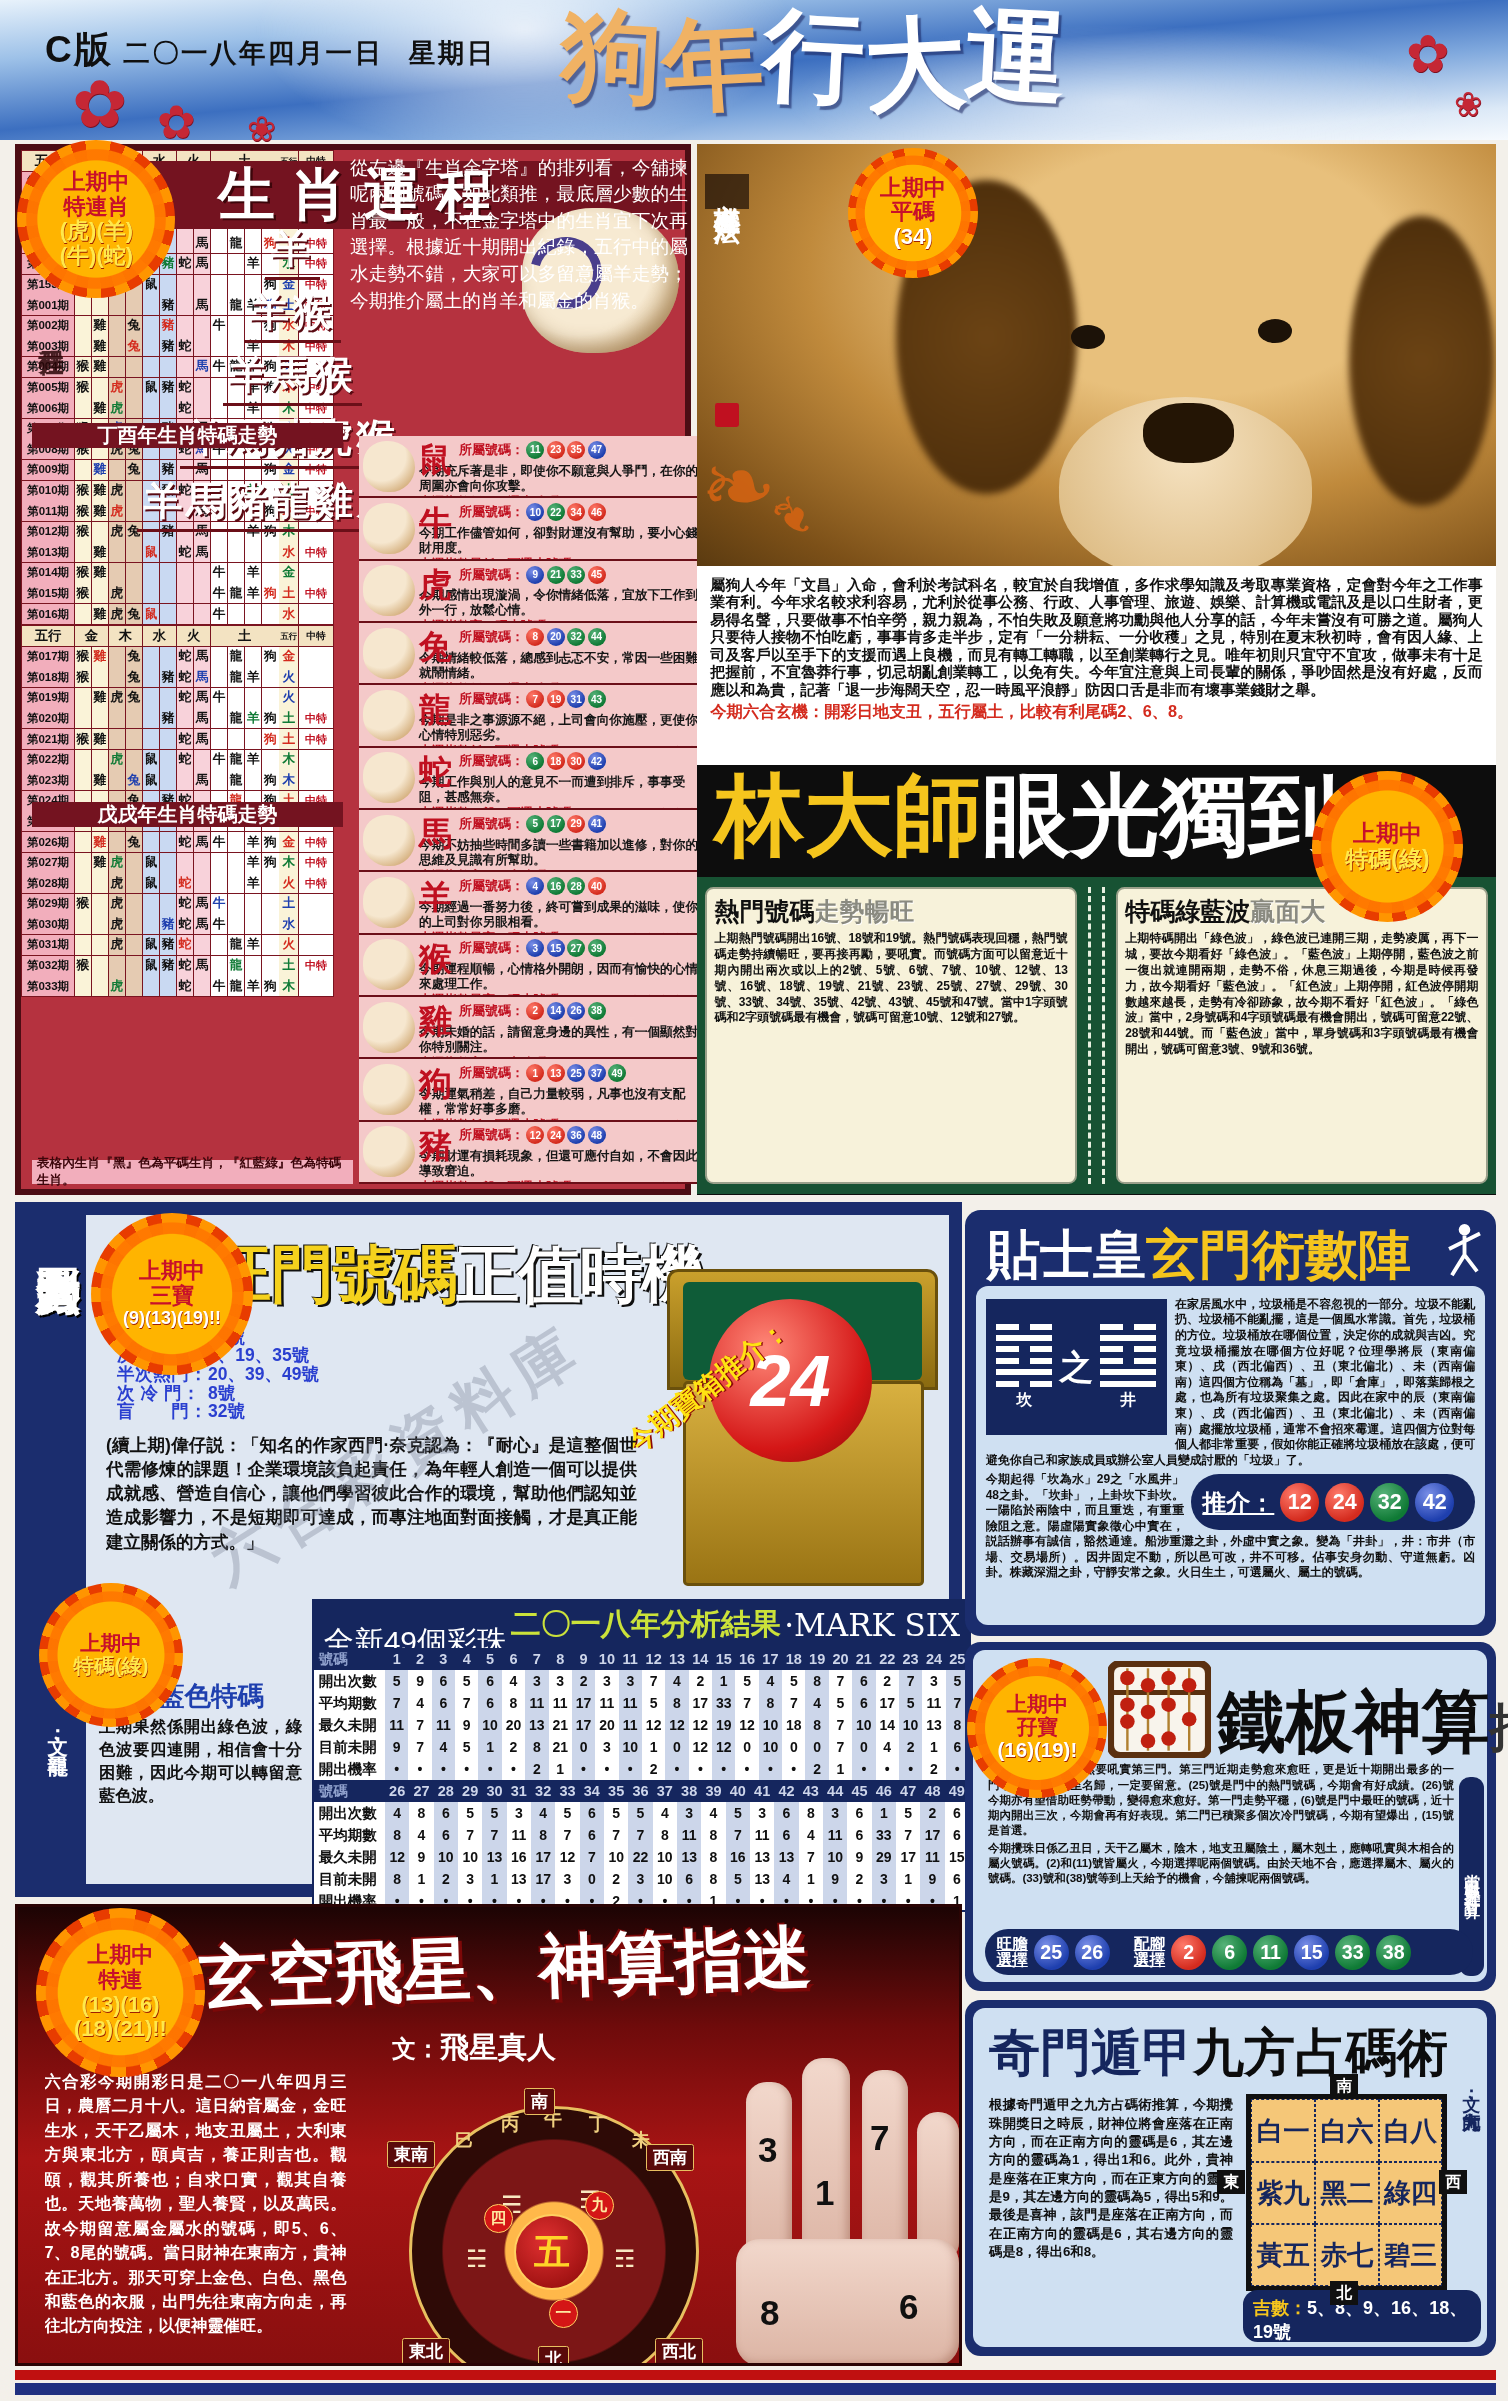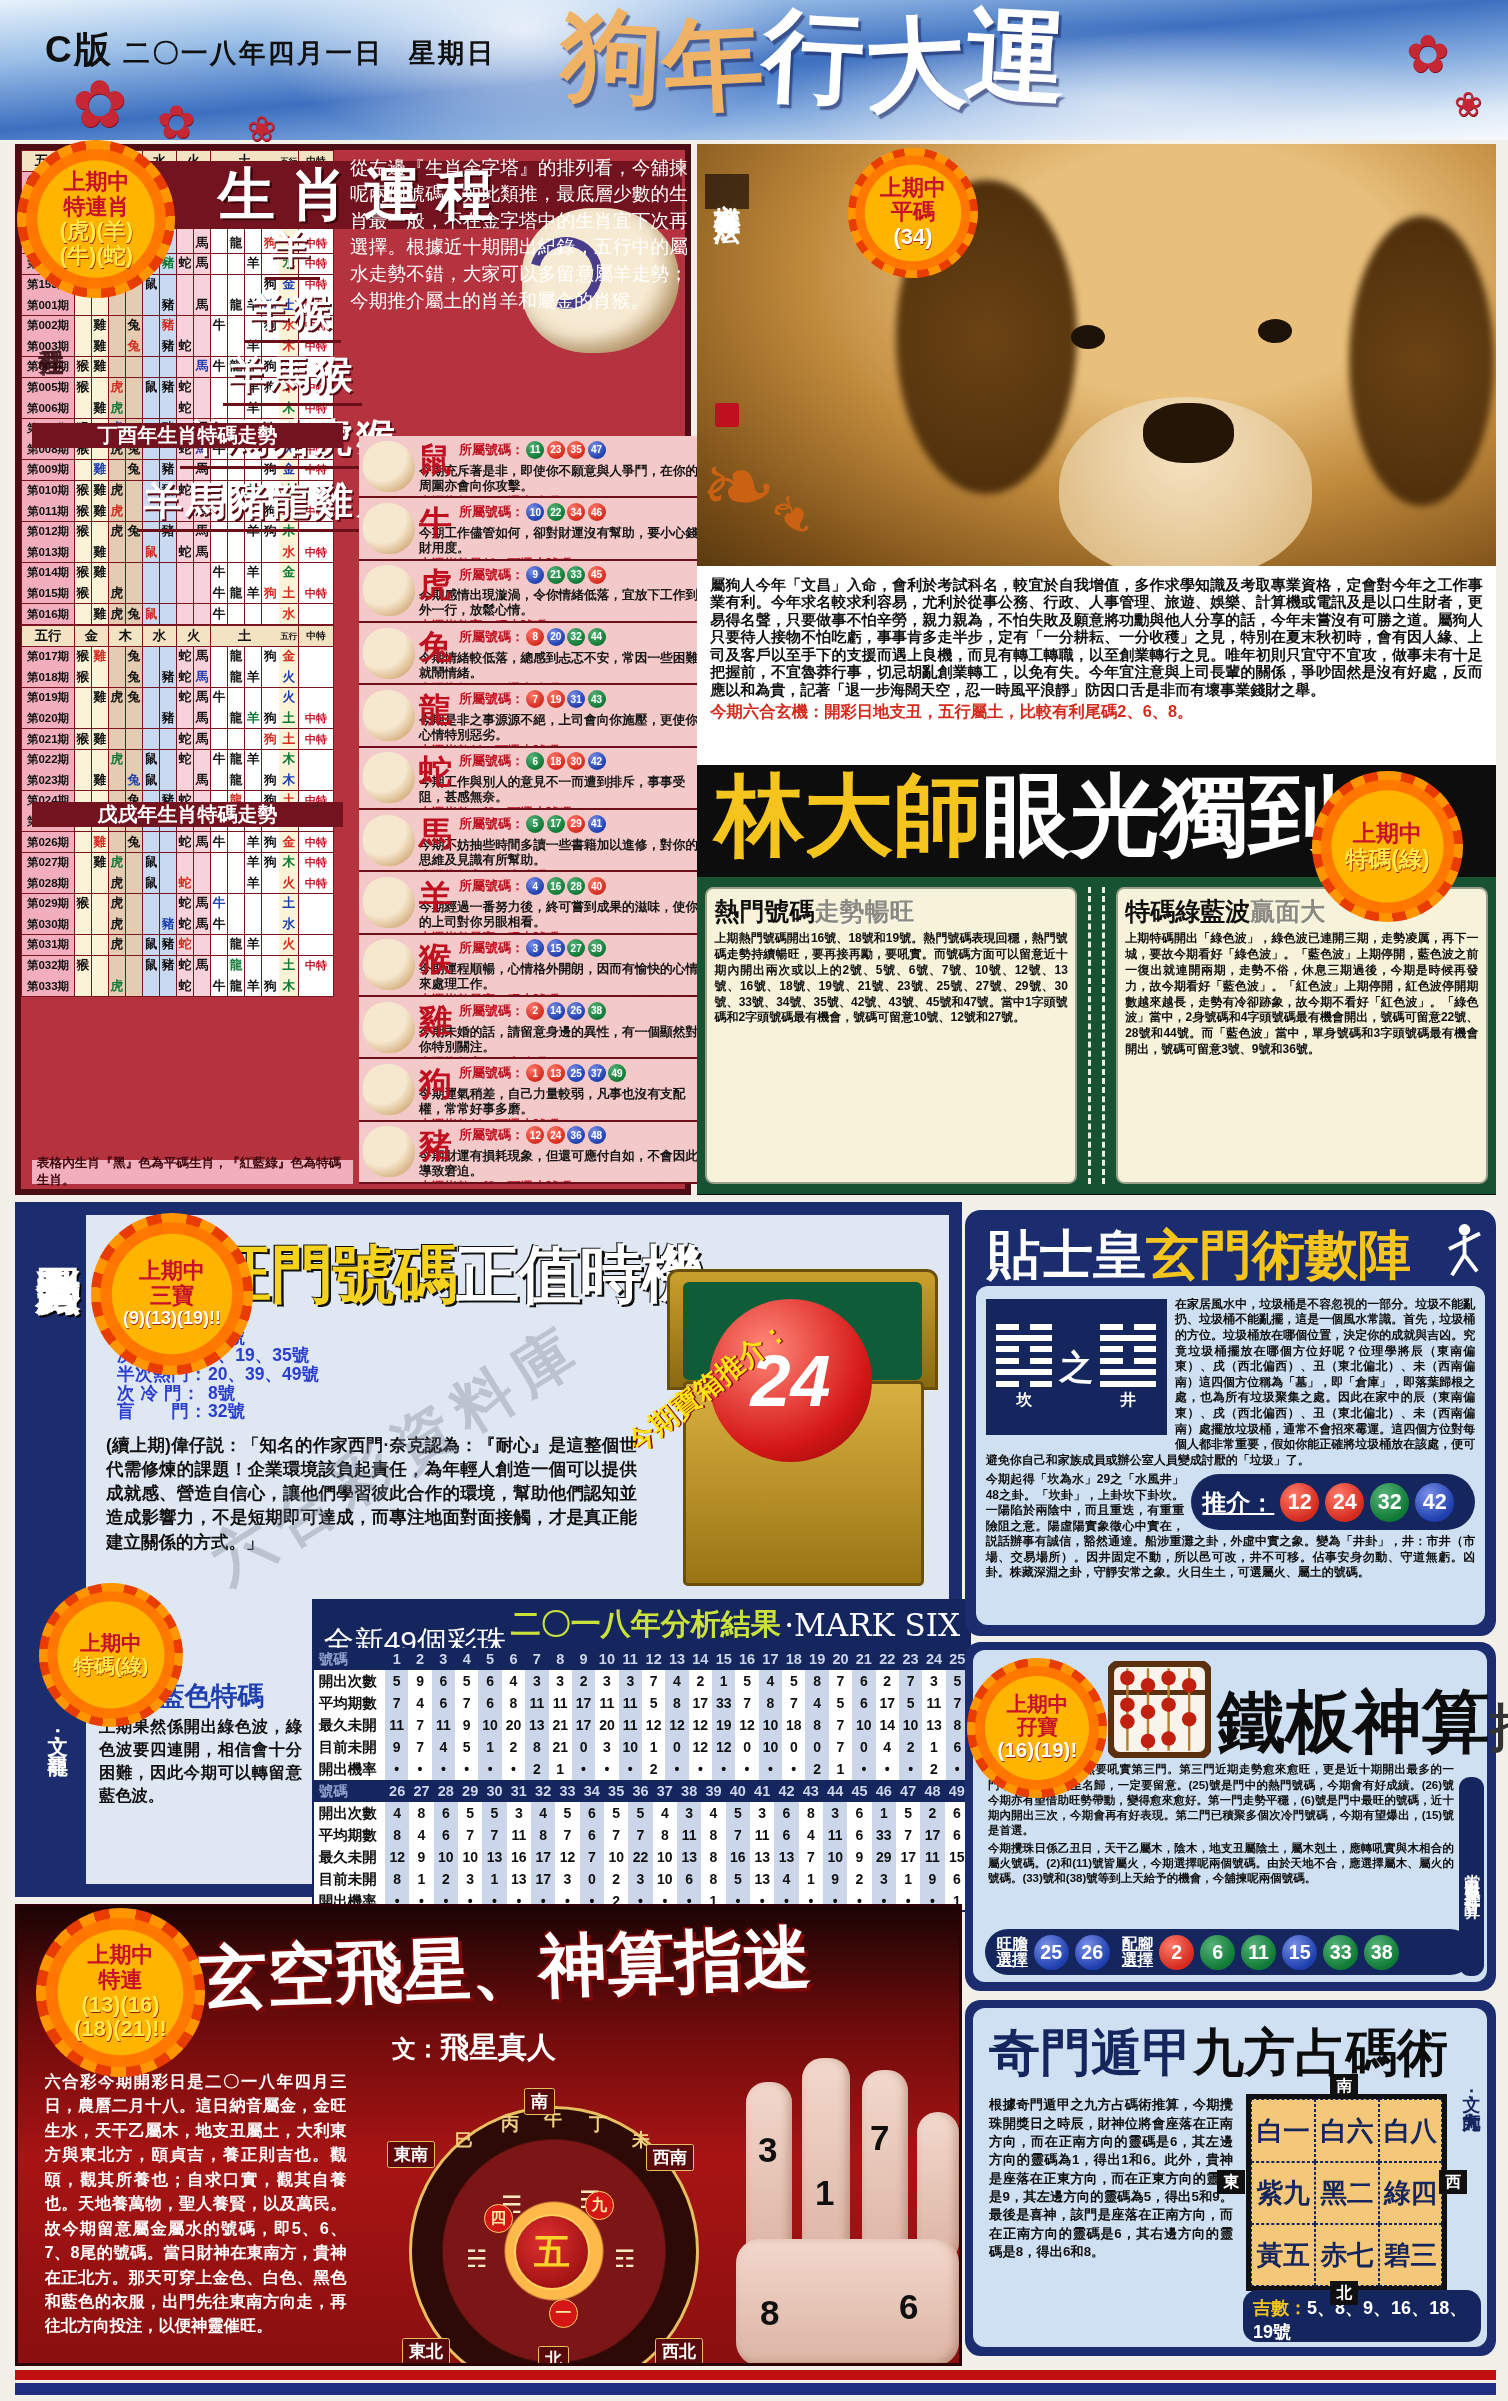--- a/index.html
+++ b/index.html
@@ -1570,21 +1570,21 @@
       </div>
       <div class="pill abs" style="left:12px;top:279px;width:488px;height:46px;">
         <span class="plabel" id="bold-label">
             <div>旺膽</div>
             <div>選擇</div>
           </span>
         <span style="display: inline-flex; gap: 6px;">
             <span class="ball bk-b" style="height: 35px; width: 35px; font-size: 19.6px;">25</span>
             <span class="ball bk-b" style="height: 35px; width: 35px; font-size: 19.6px;">26</span>
           </span>
-        <span class="plabel" style="margin-left:6px;" id="leg-label">
+        <span class="plabel" style="margin-left:18px;" id="leg-label">
             <div>配腳</div>
             <div>選擇</div>
           </span>
         <span style="display: inline-flex; gap: 6px;">
             <span class="ball bk-r" style="height: 35px; width: 35px; font-size: 19.6px;">2</span>
             <span class="ball bk-g" style="height: 35px; width: 35px; font-size: 19.6px;">6</span>
             <span class="ball bk-g" style="height: 35px; width: 35px; font-size: 19.6px;">11</span>
             <span class="ball bk-b" style="height: 35px; width: 35px; font-size: 19.6px;">15</span>
             <span class="ball bk-g" style="height: 35px; width: 35px; font-size: 19.6px;">33</span>
             <span class="ball bk-g" style="height: 35px; width: 35px; font-size: 19.6px;">38</span>

